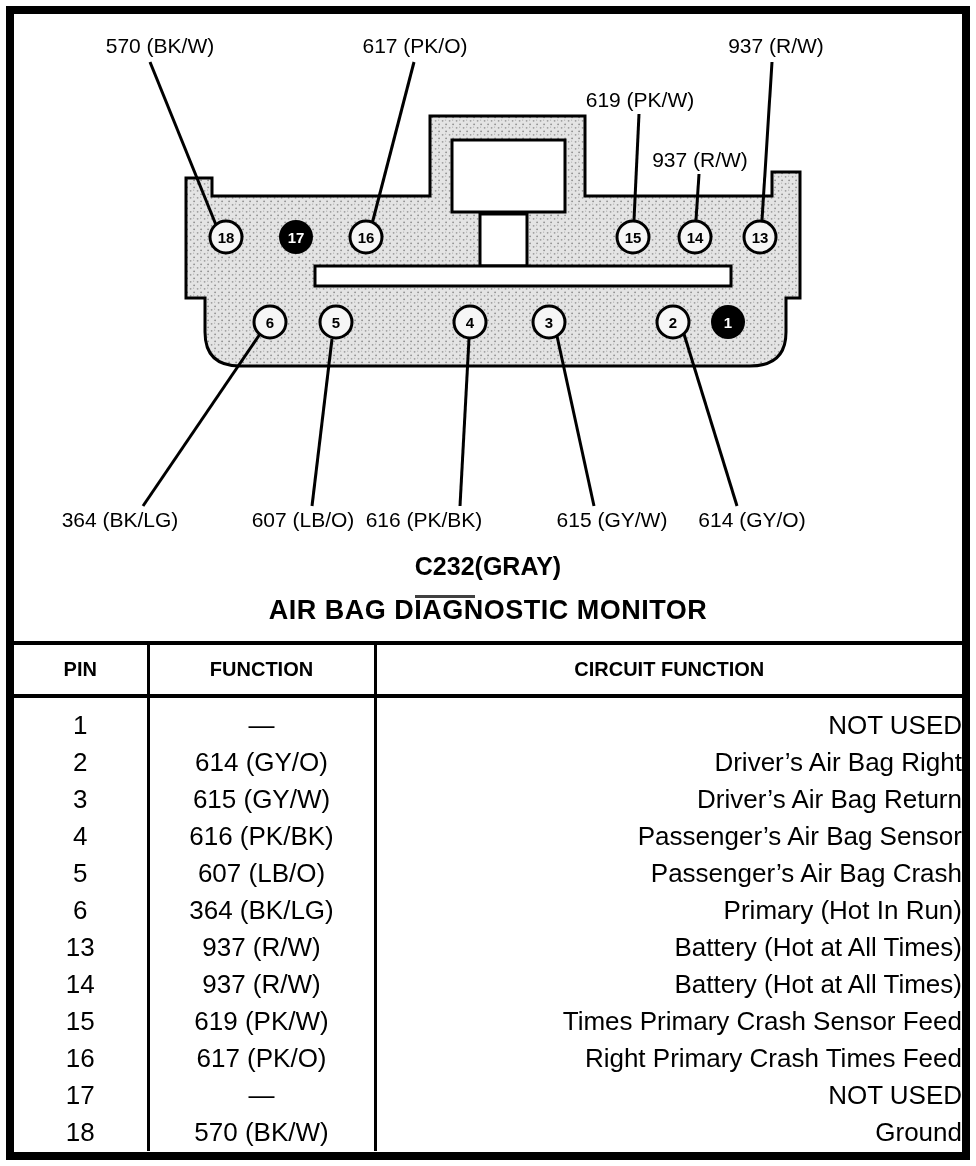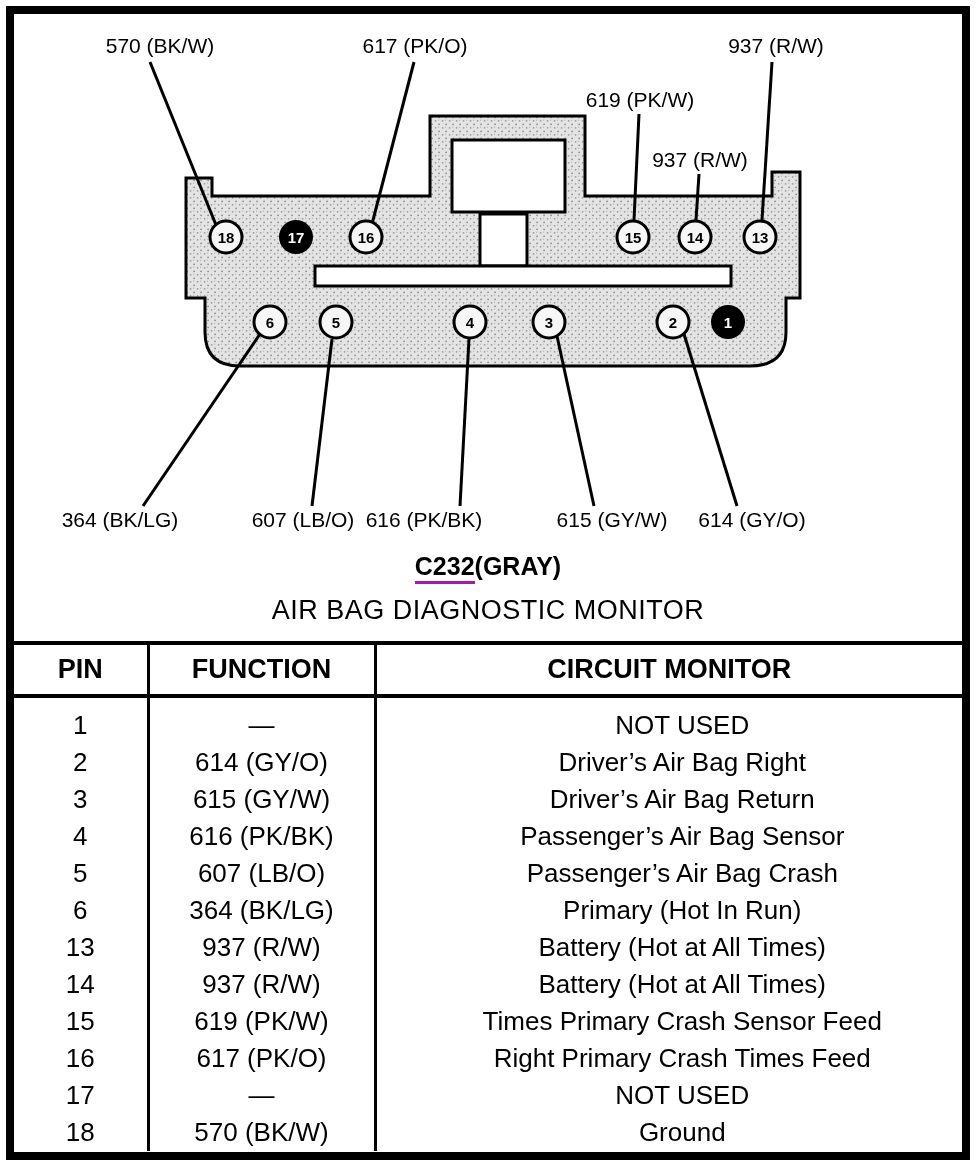--- a/index.html
+++ b/index.html
@@ -16,44 +16,44 @@
   .diagram{position:relative;width:948px;height:627px;overflow:hidden;}
   .diagram svg{position:absolute;left:0;top:0;}
   .wire-label{
     position:absolute;transform:translateX(-50%);
     font-size:21px;line-height:24px;white-space:nowrap;color:#000;
   }
   .caption{
     position:absolute;left:0;top:538px;width:100%;text-align:center;
     font-size:25px;font-weight:bold;
   }
-  .caption .cid{border-bottom:3px solid #a21caf;padding-bottom:1px;}
+  .caption .cid{border-bottom:3px solid #404040;padding-bottom:15px;}
   .caption .ccolor{}
   .diagram-title{
     position:absolute;left:0;top:581px;width:100%;text-align:center;
-    font-size:27px;font-weight:normal;letter-spacing:.5px;
+    font-size:27px;font-weight:bold;letter-spacing:.5px;
   }
   
   table.pin-table{
     width:100%;border-collapse:collapse;table-layout:fixed;
     border-top:4px solid #000;
   }
   table.pin-table col.c1{width:134px;}
   table.pin-table col.c2{width:227px;}
   table.pin-table th{
-    font-size:27px;font-weight:bold;height:49px;text-align:center;
+    font-size:20px;font-weight:bold;height:49px;text-align:center;
     border-bottom:4px solid #000;padding:0;
   }
   table.pin-table th+th, table.pin-table td+td{border-left:3px solid #000;}
   table.pin-table td{
     font-size:26px;line-height:37px;padding:0;vertical-align:top;
   }
   table.pin-table tbody tr:first-child td{padding-top:9px;}
   td.pin-cell, td.circuit-cell{text-align:center;}
-  td.func-cell{text-align:center;padding-left:26px !important;}
+  td.func-cell{text-align:right;padding-left:26px !important;}
 </style>
 </head>
 <body>
 
 <div class="frame">
 
   <div class="diagram">
 
     <svg width="948" height="627" viewBox="14 14 948 627">
       <defs>
@@ -162,21 +162,21 @@
   <table class="pin-table">
     <colgroup>
         <col class="c1">
         <col class="c2">
         <col class="c3">
       </colgroup>
     <thead>
       <tr>
         <th>PIN</th>
         <th>FUNCTION</th>
-        <th>CIRCUIT MONITOR</th>
+        <th>CIRCUIT FUNCTION</th>
       </tr>
     </thead>
     <tbody>
       <tr>
         <td class="pin-cell">1</td>
         <td class="circuit-cell">—</td>
         <td class="func-cell">NOT USED</td>
       </tr>
       <tr>
         <td class="pin-cell">2</td>

